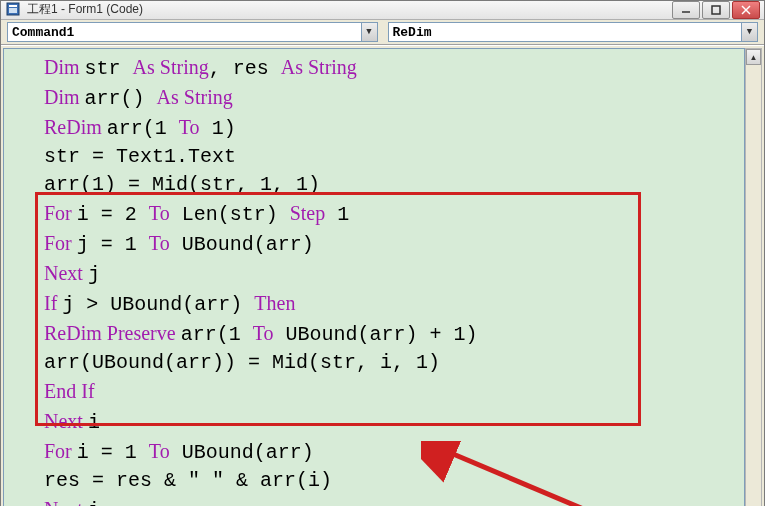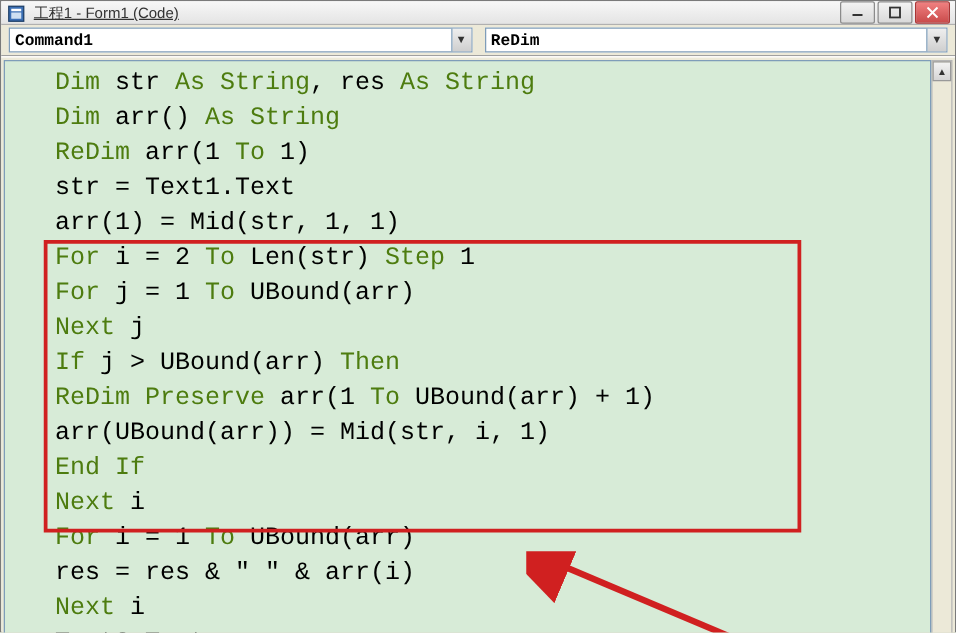--- a/index.html
+++ b/index.html
@@ -17,25 +17,24 @@
     background: #fff;
     border: 1px solid #7a7a7a;
     display: flex;
     flex-direction: column;
   }
   .titlebar {
     height: 26px;
     background: linear-gradient(#f7f7f7, #e4e4e4);
     border-bottom: 1px solid #b0b0b0;
     display: flex;
-    align-items: flex-end;
+    align-items: flex-start;
     padding: 0 4px;
     font-size: 12px;
     color: #333;
-    text-decoration: underline;
   }
   .titlebar-icon {
     width: 16px; height: 16px;
     margin-right: 6px;
     display: inline-flex;
     align-items: center; justify-content: center;
   }
   .title-text { flex: 1; }
   .win-controls {
     display: flex;
@@ -123,21 +122,21 @@
   }
   .sb-btn {
     height: 16px;
     background: linear-gradient(#f3f3f3,#d5d5d5);
     border: 1px solid #999;
     display:flex;align-items:center;justify-content:center;
     font-size:8px;color:#333;
     cursor: pointer;
   }
   .sb-track { flex:1; }
-  .kw { color: #4d7c0f; }
+  .kw { color: #a21caf; font-family: Liberation Serif, serif; }
   .red-box {
     position: absolute;
     border: 3px solid #d02020;
     left: 34px;
     top: 146px;
     width: 606px;
     height: 234px;
     pointer-events: none;
     z-index: 5;
   }

